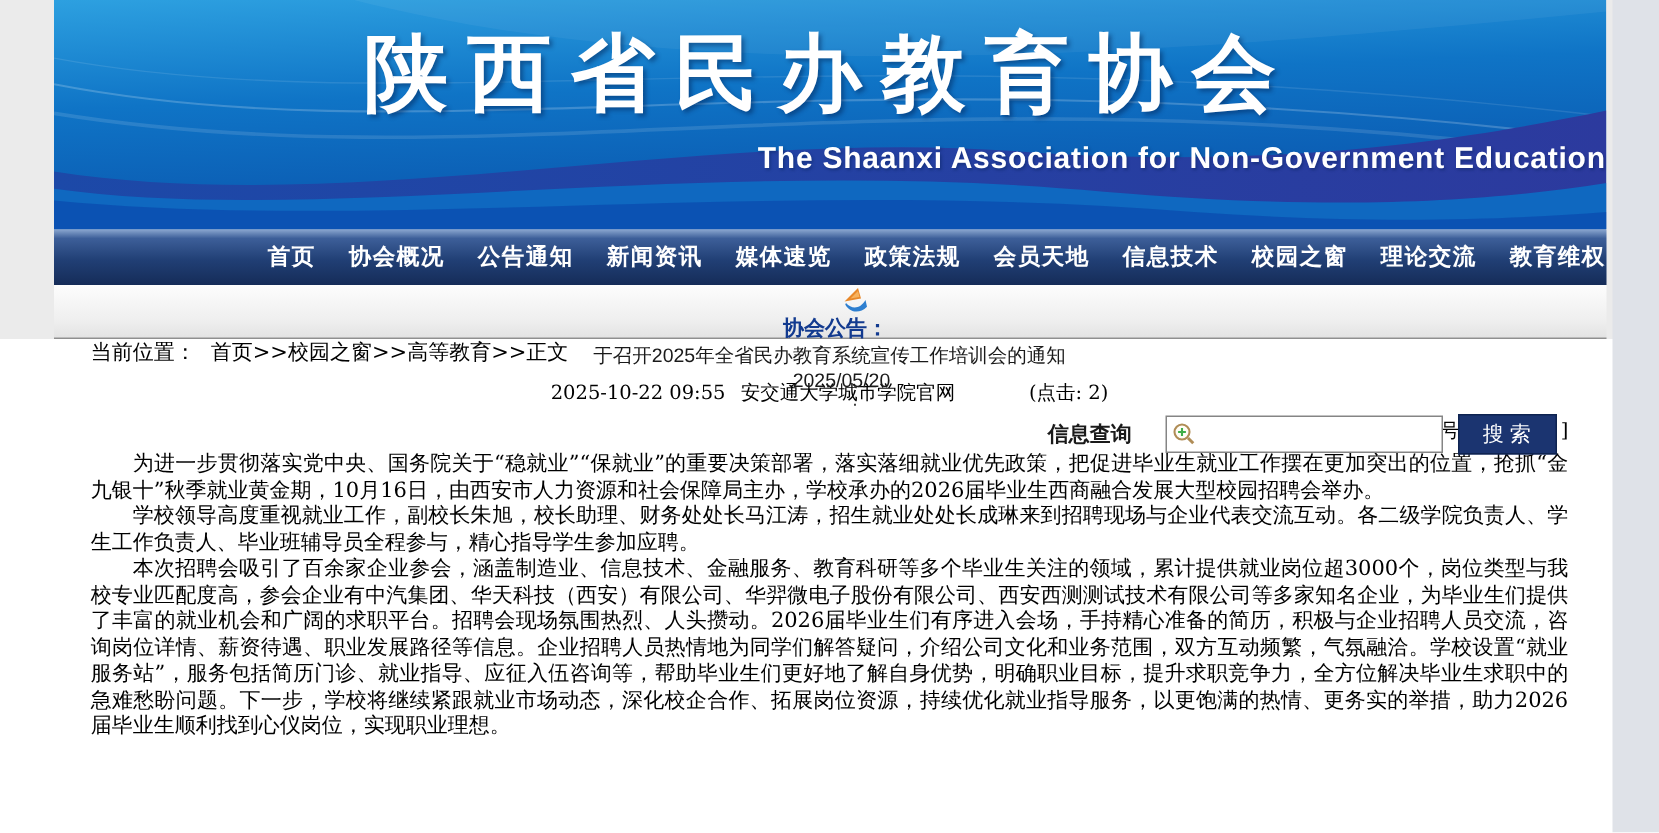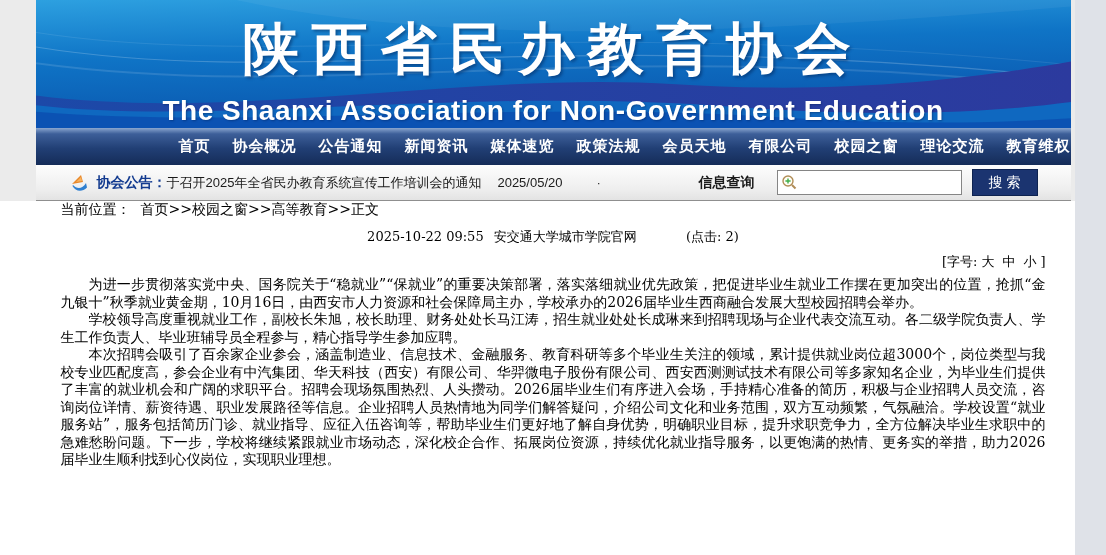--- a/index.html
+++ b/index.html
@@ -5,48 +5,49 @@
   html,body{margin:0;padding:0;}
   body{
     width:1106px;height:555px;position:relative;overflow:hidden;
     background:#ffffff;
     font-family:"Liberation Sans", sans-serif;
   }
   .right-strip{position:absolute;top:0;right:0;width:31px;height:555px;background:#dfe2e8;z-index:6;}
   .header-zone{background:#ebebeb;}
   .container{width:1035px;margin:0 auto;position:relative;}
   
-  .banner{position:relative;height:128px;overflow:hidden;}
+  .banner{position:relative;height:153px;overflow:hidden;}
   .banner svg.bg{position:absolute;left:0;top:0;width:100%;height:100%;}
   .banner-title{
     position:absolute;top:12px;left:0;width:100%;text-align:center;
     color:#ffffff;font-family:"DejaVu Serif", serif;font-weight:700;
     font-size:56px;letter-spacing:13px;white-space:nowrap;
     text-shadow:2px 2px 3px rgba(0,30,80,.45);
   }
   .banner-sub{
-    position:absolute;top:95px;left:0;width:100%;text-align:center;
-    color:#ffffff;font-size:28px;font-weight:600;letter-spacing:.5px;
+    position:absolute;top:95px;left:0;width:100%;text-align:right;
+    color:#ffffff;font-size:20px;font-weight:600;letter-spacing:.5px;
     text-shadow:1px 1px 2px rgba(0,30,80,.4);
   }
   
   .navbar{
     height:37px;box-sizing:border-box;display:flex;align-items:center;
     padding-left:132px;
     background:linear-gradient(#8aa6cf 0%, #3d5f99 16%, #213f75 55%, #152c58 100%);
   }
   .nav-item{
     color:#ffffff;font-weight:bold;font-size:15px;letter-spacing:1px;
     padding:0 11px;cursor:pointer;white-space:nowrap;
   }
   
   .notice-bar{
     height:36px;box-sizing:border-box;display:flex;align-items:center;
     background:linear-gradient(#fdfdfd,#eeeeee 70%,#e3e3e3);
     border-bottom:1px solid #8f8f8f;
+    flex-direction:column;
   }
   .notice-icon{margin-left:33px;width:20px;height:20px;flex:0 0 auto;}
   .notice-label{color:#123a8f;font-weight:bold;font-size:14px;margin-left:8px;white-space:nowrap;}
   .notice-text{font-size:13px;color:#1a1a1a;white-space:nowrap;}
   .notice-date{font-size:13px;color:#1a1a1a;margin-left:16px;}
   .notice-dot{font-size:13px;color:#333;margin-left:34px;}
   .search-area{margin-left:auto;display:flex;align-items:center;}
   .search-label{font-weight:bold;font-size:14px;color:#1a1a1a;margin-right:22px;white-space:nowrap;}
   .search-input-wrap{position:relative;}
   .search-input{
@@ -121,21 +122,21 @@
     </div>
 
     <div class="navbar">
       <span class="nav-item">首页</span>
       <span class="nav-item">协会概况</span>
       <span class="nav-item">公告通知</span>
       <span class="nav-item">新闻资讯</span>
       <span class="nav-item">媒体速览</span>
       <span class="nav-item">政策法规</span>
       <span class="nav-item">会员天地</span>
-      <span class="nav-item">有限公司</span>
+      <span class="nav-item">信息技术</span>
       <span class="nav-item">校园之窗</span>
       <span class="nav-item">理论交流</span>
       <span class="nav-item">教育维权</span>
     </div>
 
     <div class="notice-bar">
       <svg class="notice-icon" viewBox="0 0 20 20">
         <path d="M3 11 L12 2 L14 9 Z" fill="#e8882a"></path>
         <path d="M4 12 C8 16.5 13.5 16 17 10 L18 14.5 C13 19.5 6.5 18.5 3.5 13 Z" fill="#2e7fd0"></path>
         <path d="M7 9 L12 4 L13 8 Z" fill="#f7b25e"></path>

